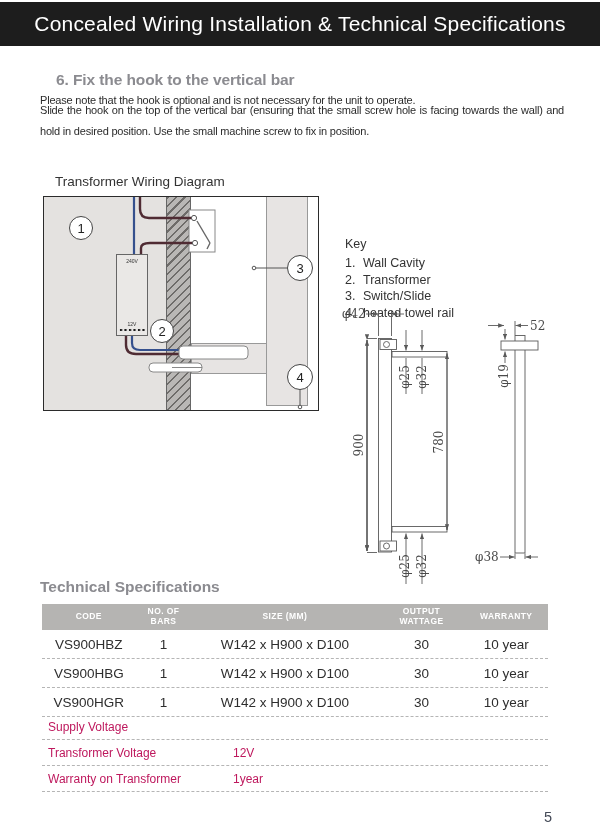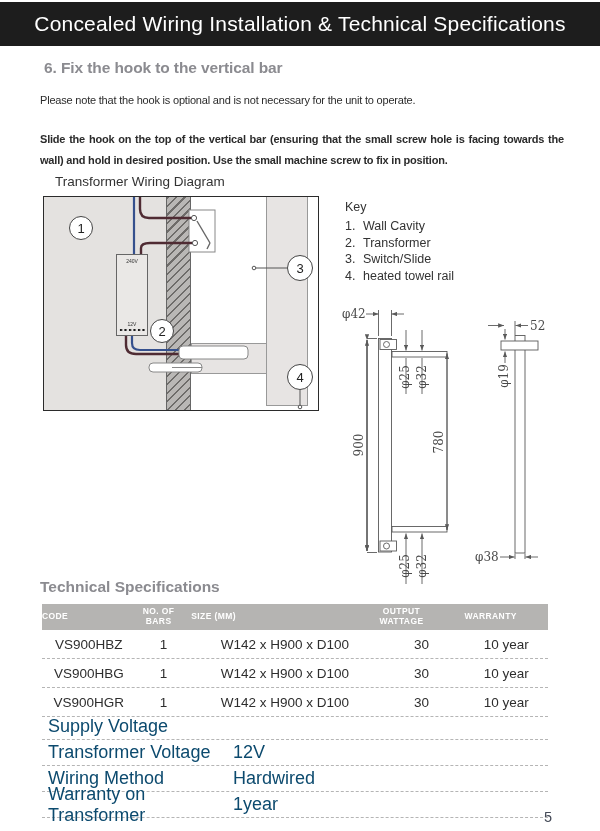--- a/index.html
+++ b/index.html
@@ -5,26 +5,26 @@
   html,body{margin:0;padding:0;background:#fff;}
   .page{position:relative;width:600px;height:831px;background:#fff;overflow:hidden;
         font-family:"Liberation Sans",sans-serif;}
 
   
   .titlebar{position:absolute;left:0;top:2px;width:600px;height:44px;background:#1d1d1d;
             display:flex;align-items:center;justify-content:center;}
   .titlebar h1{margin:0;color:#fff;font-size:21px;font-weight:400;letter-spacing:.2px;}
 
   
-  .section-heading{position:absolute;left:40px;top:55px;margin:4px;font-size:15.5px;
+  .section-heading{position:absolute;left:40px;top:55px;margin:16px;font-size:15.5px;
                    font-weight:700;color:#8b8b90;letter-spacing:-.1px;}
   .body-text{position:absolute;left:40px;width:524px;margin:0;font-size:11px;
              line-height:21px;color:#2b2b2b;letter-spacing:-.2px;}
   .p1{top:90px;}
-  .p2{top:129px;text-align:justify;font-weight:bold;}
+  .p2{top:100px;text-align:justify;}
   .diagram-title{position:absolute;left:55px;top:174px;font-size:13.5px;color:#333;}
 
   
   .wiring-diagram{position:absolute;left:43px;top:196px;width:274px;height:213px;
                   border:1.5px solid #2b2b2b;background:#fff;}
   .wiring-diagram *{position:absolute;}
   .wall-cavity{left:0;top:0;width:122px;height:213px;background:#e4e2e0;}
   .wall-hatch{left:122px;top:0;width:25px;height:213px;box-sizing:border-box;
               border-left:1px solid #666;border-right:1px solid #666;
               background:repeating-linear-gradient(135deg,#6e6c6a 0 1.5px,#b9b7b5 1.5px 6px);}
@@ -43,45 +43,45 @@
   .callout{width:24px;height:24px;border:1.4px solid #444;border-radius:50%;background:#fff;
            display:flex;align-items:center;justify-content:center;font-size:13px;color:#222;
            box-sizing:border-box;}
   .c1{left:25px;top:19px;}
   .c2{left:106px;top:122px;}
   .c3{left:243px;top:58px;width:26px;height:26px;}
   .c4{left:243px;top:167px;width:26px;height:26px;}
 
   
   .key-block{position:absolute;left:345px;top:200px;font-size:12.5px;color:#333;}
-  .key-heading{margin-bottom:4px;}
+  .key-heading{margin-bottom:4px;margin-top:37px;}
   .key-item{display:flex;line-height:16.5px;}
   .key-num{width:18px;}
 
   
   .dim-svg{position:absolute;left:338px;top:303px;}
   .dim-svg text{font-family:"DejaVu Serif","Liberation Serif",serif;font-size:12px;fill:#4a4a4a;}
 
   
   .specs-heading{position:absolute;left:40px;top:578px;margin:0;font-size:15.5px;
                  font-weight:700;color:#8b8b90;}
   .spec-table{position:absolute;left:42px;top:604px;width:506px;font-size:13.5px;color:#2e2e2e;}
   .thead{display:flex;height:26px;background:#b5b4b2;color:#fff;font-size:8.5px;
          font-weight:700;letter-spacing:.4px;align-items:center;text-align:center;}
-  .th{display:flex;align-items:center;justify-content:flex-start;height:100%;line-height:1.15;}
+  .th{display:flex;align-items:center;justify-content:center;height:100%;line-height:1.15;}
   .trow{display:flex;height:28px;align-items:center;text-align:center;
         border-bottom:1px dashed #b5b5b5;}
   .col-code{width:18.5%;}
   .col-bars{width:11%;}
   .col-size{width:37%;}
   .col-output{width:17%;}
   .col-warranty{width:16.5%;}
   .th-span{display:inline-block;}
   .th-narrow{max-width:46px;}
-  .detail-rows{position:absolute;left:42px;top:714px;width:506px;font-size:18px;color:#0c4a6e;}
+  .detail-rows{position:absolute;left:42px;top:714px;width:506px;font-size:12px;color:#be185d;}
   .drow{display:flex;height:25px;align-items:center;border-bottom:1px dashed #b5b5b5;}
   .dlabel{width:191px;padding-left:6px;box-sizing:border-box;}
   .dvalue{flex:1;}
 
   .page-number{position:absolute;left:544px;top:809px;font-size:14.5px;color:#444a57;}
 </style>
 </head>
 <body>
 
 <div class="page">
@@ -287,23 +287,19 @@
 
   <div class="detail-rows">
     <div class="drow">
       <span class="dlabel">Supply Voltage</span>
     </div>
     <div class="drow">
       <span class="dlabel">Transformer Voltage</span>
       <span class="dvalue">12V</span>
     </div>
     <div class="drow">
-      <span class="dlabel">Wiring Method</span>
-      <span class="dvalue">Hardwired</span>
-    </div>
-    <div class="drow">
       <span class="dlabel">Warranty on Transformer</span>
       <span class="dvalue">1year</span>
     </div>
   </div>
 
   <div class="page-number">5</div>
 </div>
 
 </body></html>

